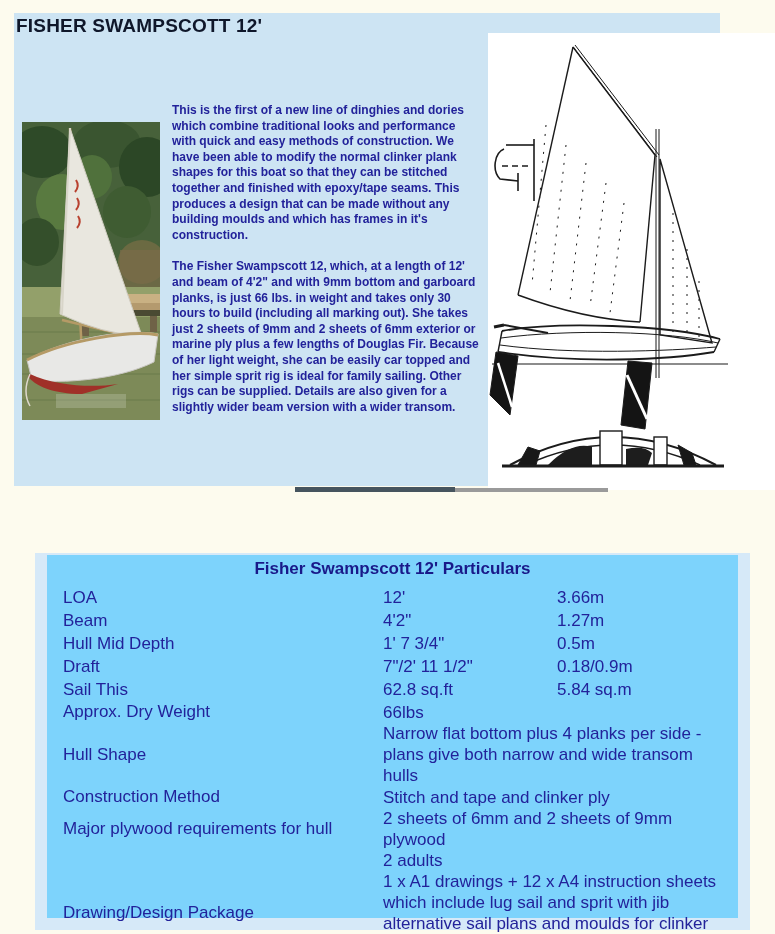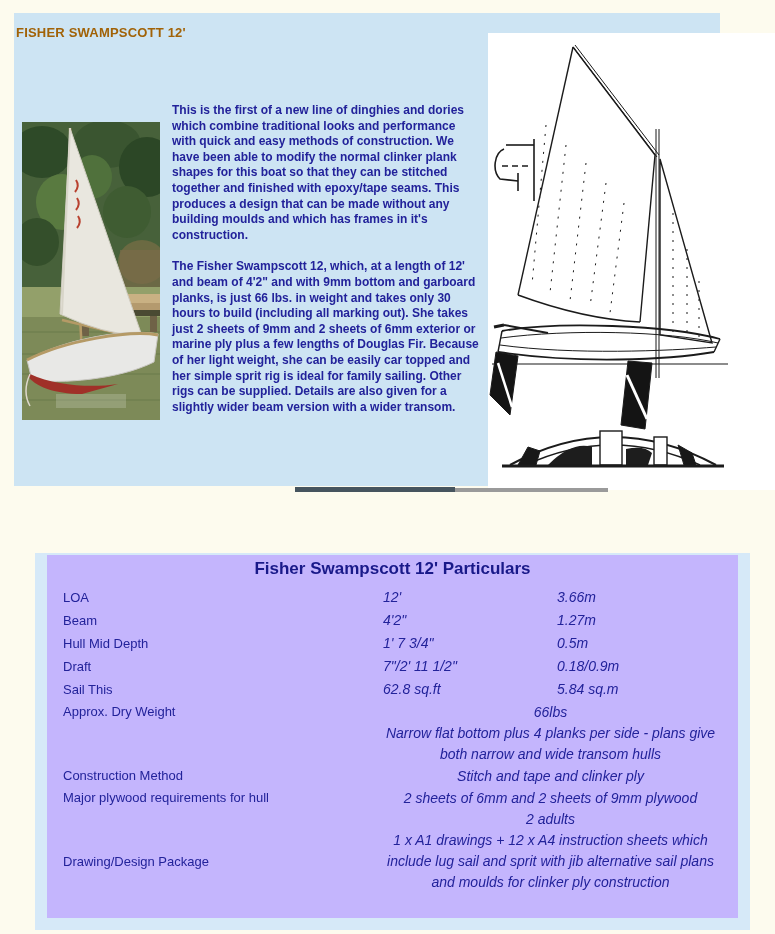--- a/index.html
+++ b/index.html
@@ -1,44 +1,44 @@
 <!DOCTYPE html>
 <html><head>
 <meta charset="utf-8">
 <style>
   html,body{margin:0;padding:0;}
   body{width:775px;height:934px;background:#fdfbee;font-family:"Liberation Sans",sans-serif;overflow:hidden;}
   .page{position:relative;width:775px;height:934px;}
 
   
   .blue-panel{position:absolute;left:14px;top:13px;width:706px;height:473px;background:#cde4f3;}
-  .page-title{position:absolute;left:16px;top:13px;font-size:13px;font-weight:bold;color:#a16207;letter-spacing:.2px;padding-top:12px;}
+  .page-title{position:absolute;left:16px;top:13px;font-size:19px;font-weight:bold;color:#0f172a;letter-spacing:.2px;padding-top:2px;}
 
   
   .drawing-box{position:absolute;left:488px;top:33px;width:287px;height:457px;background:#ffffff;}
 
   
   .photo{position:absolute;left:22px;top:122px;width:138px;height:298px;overflow:hidden;}
 
   
   .intro{position:absolute;left:172px;top:103px;width:318px;color:#22229a;font-size:12px;font-weight:bold;line-height:15.6px;}
   .intro p{margin:0 8px 16px 0;}
 
   
   .bar-dark{position:absolute;left:295px;top:487px;width:160px;height:5px;background:#46545e;}
   .bar-gray{position:absolute;left:455px;top:488px;width:153px;height:4px;background:#9a9a9a;}
 
   
   .particulars{position:absolute;left:35px;top:553px;width:715px;height:377px;box-sizing:border-box;
-    background:#c4b5fd;border:12px solid #d6e9f8;border-top-width:2px;}
+    background:#7dd3fc;border:12px solid #d6e9f8;border-top-width:2px;}
   .particulars h2{margin:4px 0 7px 0;text-align:center;font-size:17px;color:#191989;font-weight:bold;}
   .prow{display:grid;grid-template-columns:336px 174px 1fr;align-items:center;color:#22229a;}
-  .plabel{font-size:13px;padding-left:16px;line-height:22px;}
-  .pvalue,.pmetric{font-size:14px;font-style:italic;line-height:21px;}
-  .pvalue.span2{grid-column:2/4;padding-right:20px;text-align:center;}
+  .plabel{font-size:17px;padding-left:16px;line-height:22px;}
+  .pvalue,.pmetric{font-size:17px;line-height:21px;}
+  .pvalue.span2{grid-column:2/4;padding-right:20px;}
   .prow.single{min-height:23px;}
   svg{display:block;}
 </style>
 </head>
 <body>
 
 <div class="page">
 
   <div class="blue-panel"></div>
 
@@ -197,20 +197,21 @@
         <div class="prow single">
           <div class="plabel">Sail This</div>
           <div class="pvalue">62.8 sq.ft</div>
           <div class="pmetric">5.84 sq.m</div>
         </div>
         <div class="prow">
           <div class="plabel">Approx. Dry Weight</div>
           <div class="pvalue span2">66lbs</div>
         </div>
         <div class="prow">
+          <div class="plabel">Hull Shape</div>
           <div class="pvalue span2">Narrow flat bottom plus 4 planks per side - plans give both narrow and wide transom hulls</div>
         </div>
         <div class="prow">
           <div class="plabel">Construction Method</div>
           <div class="pvalue span2">Stitch and tape and clinker ply</div>
         </div>
         <div class="prow">
           <div class="plabel">Major plywood requirements for hull</div>
           <div class="pvalue span2">2 sheets of 6mm and 2 sheets of 9mm plywood</div>
         </div>

